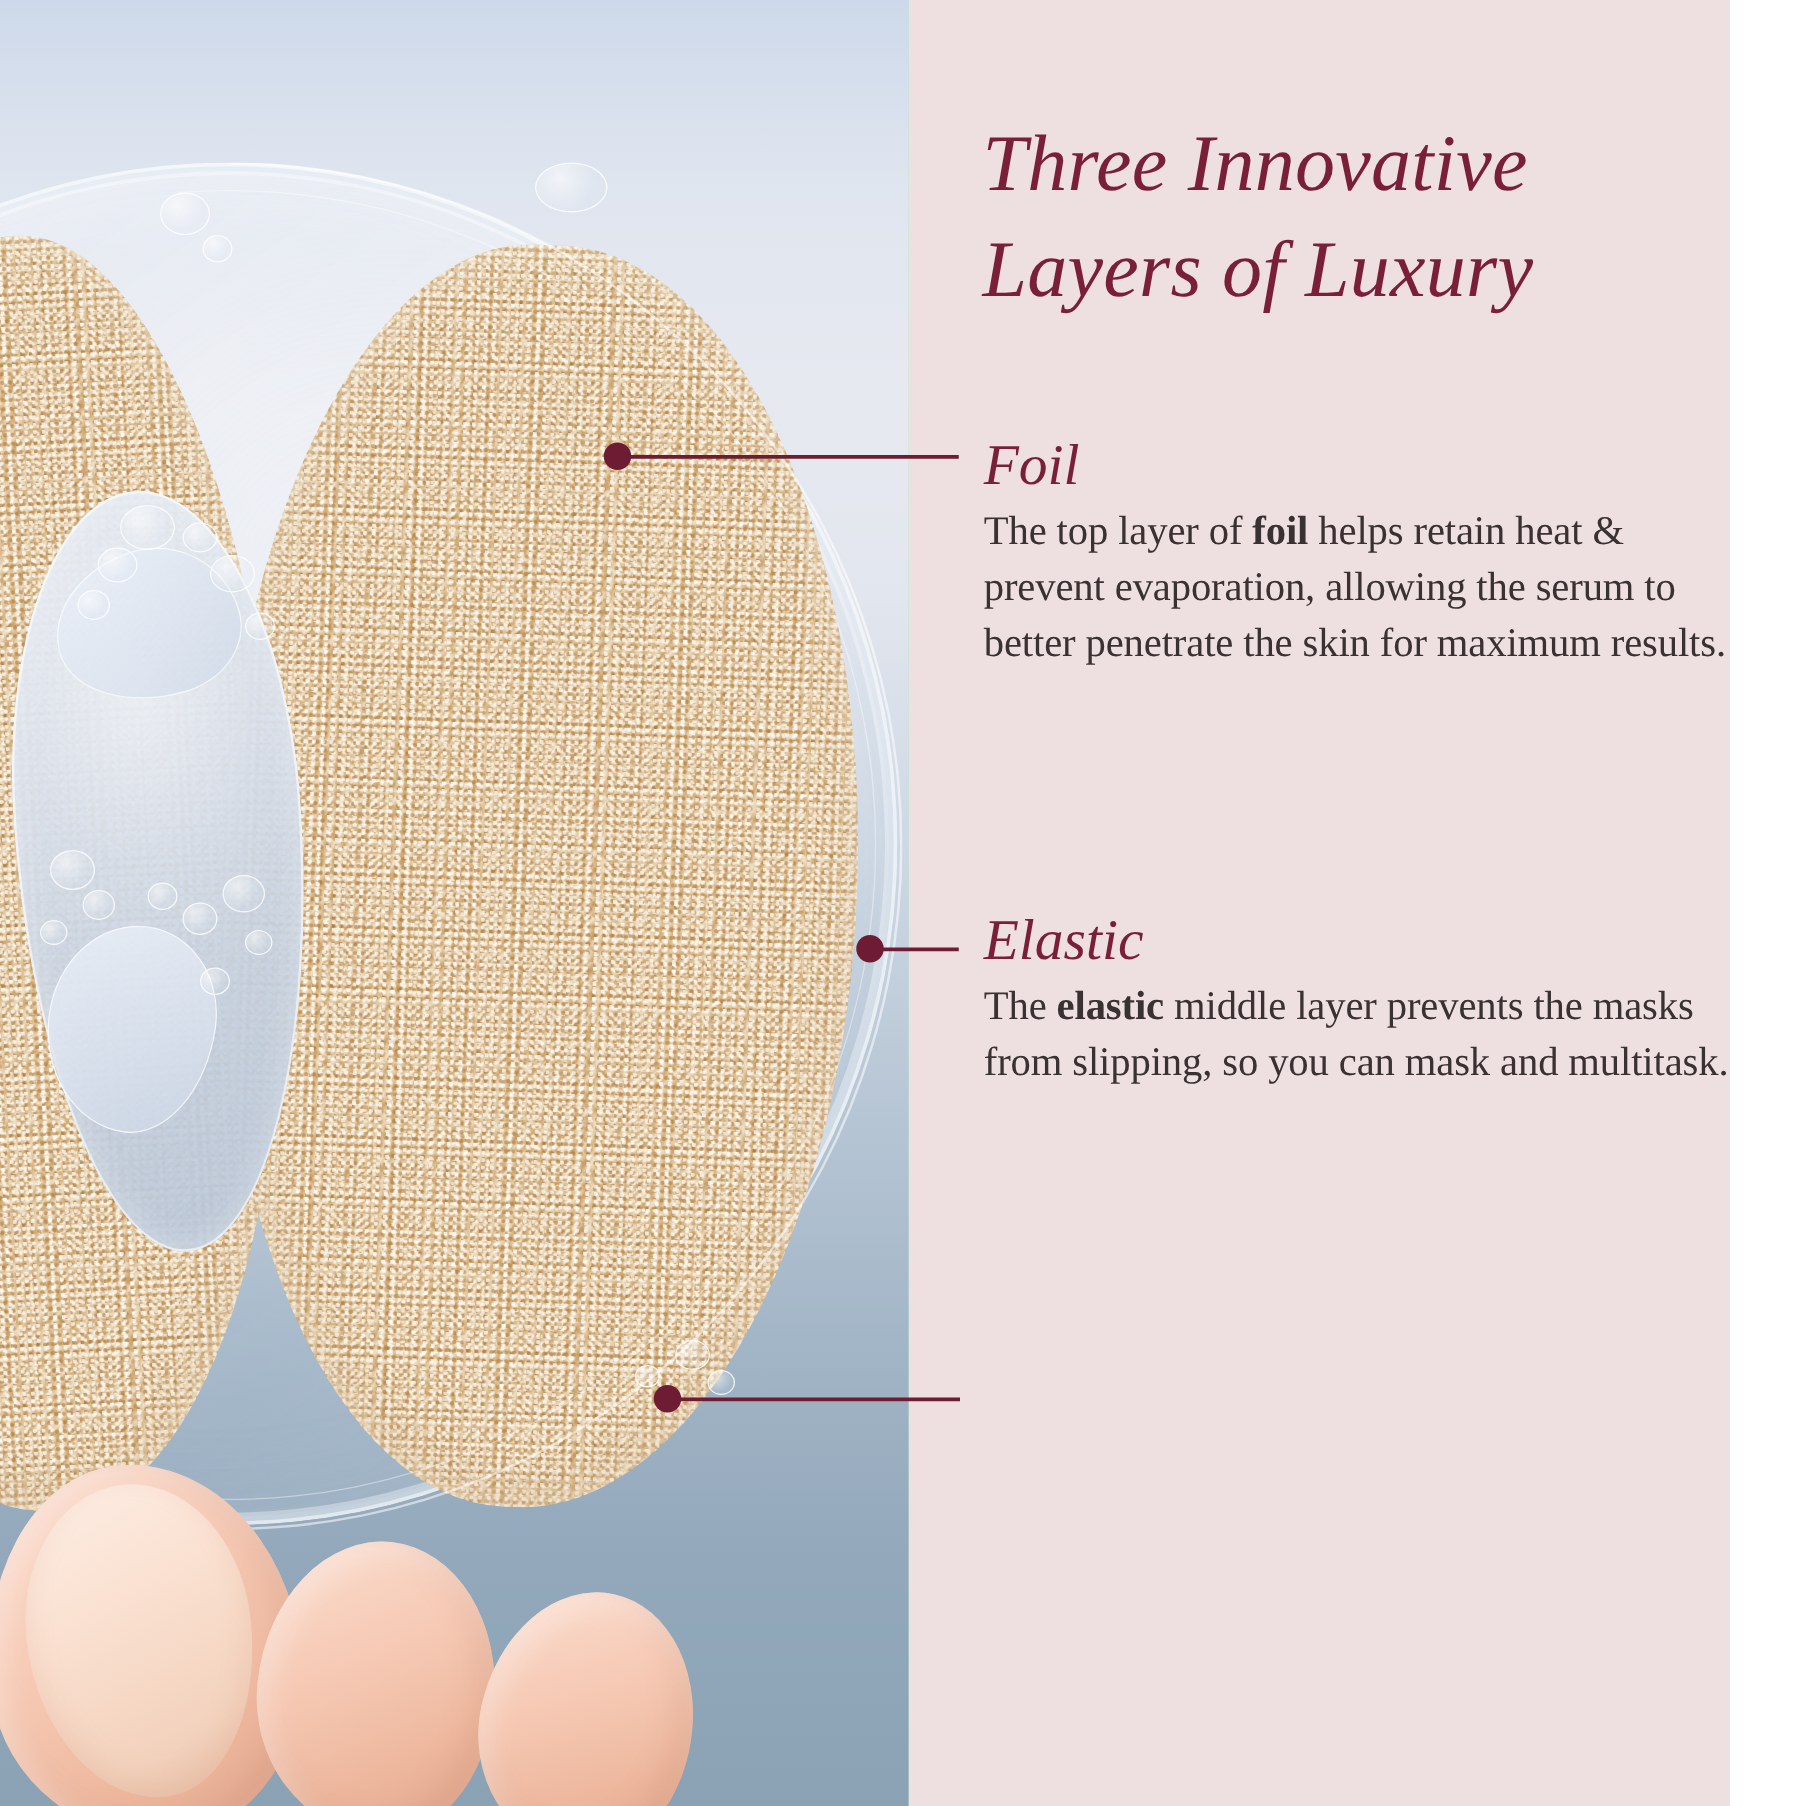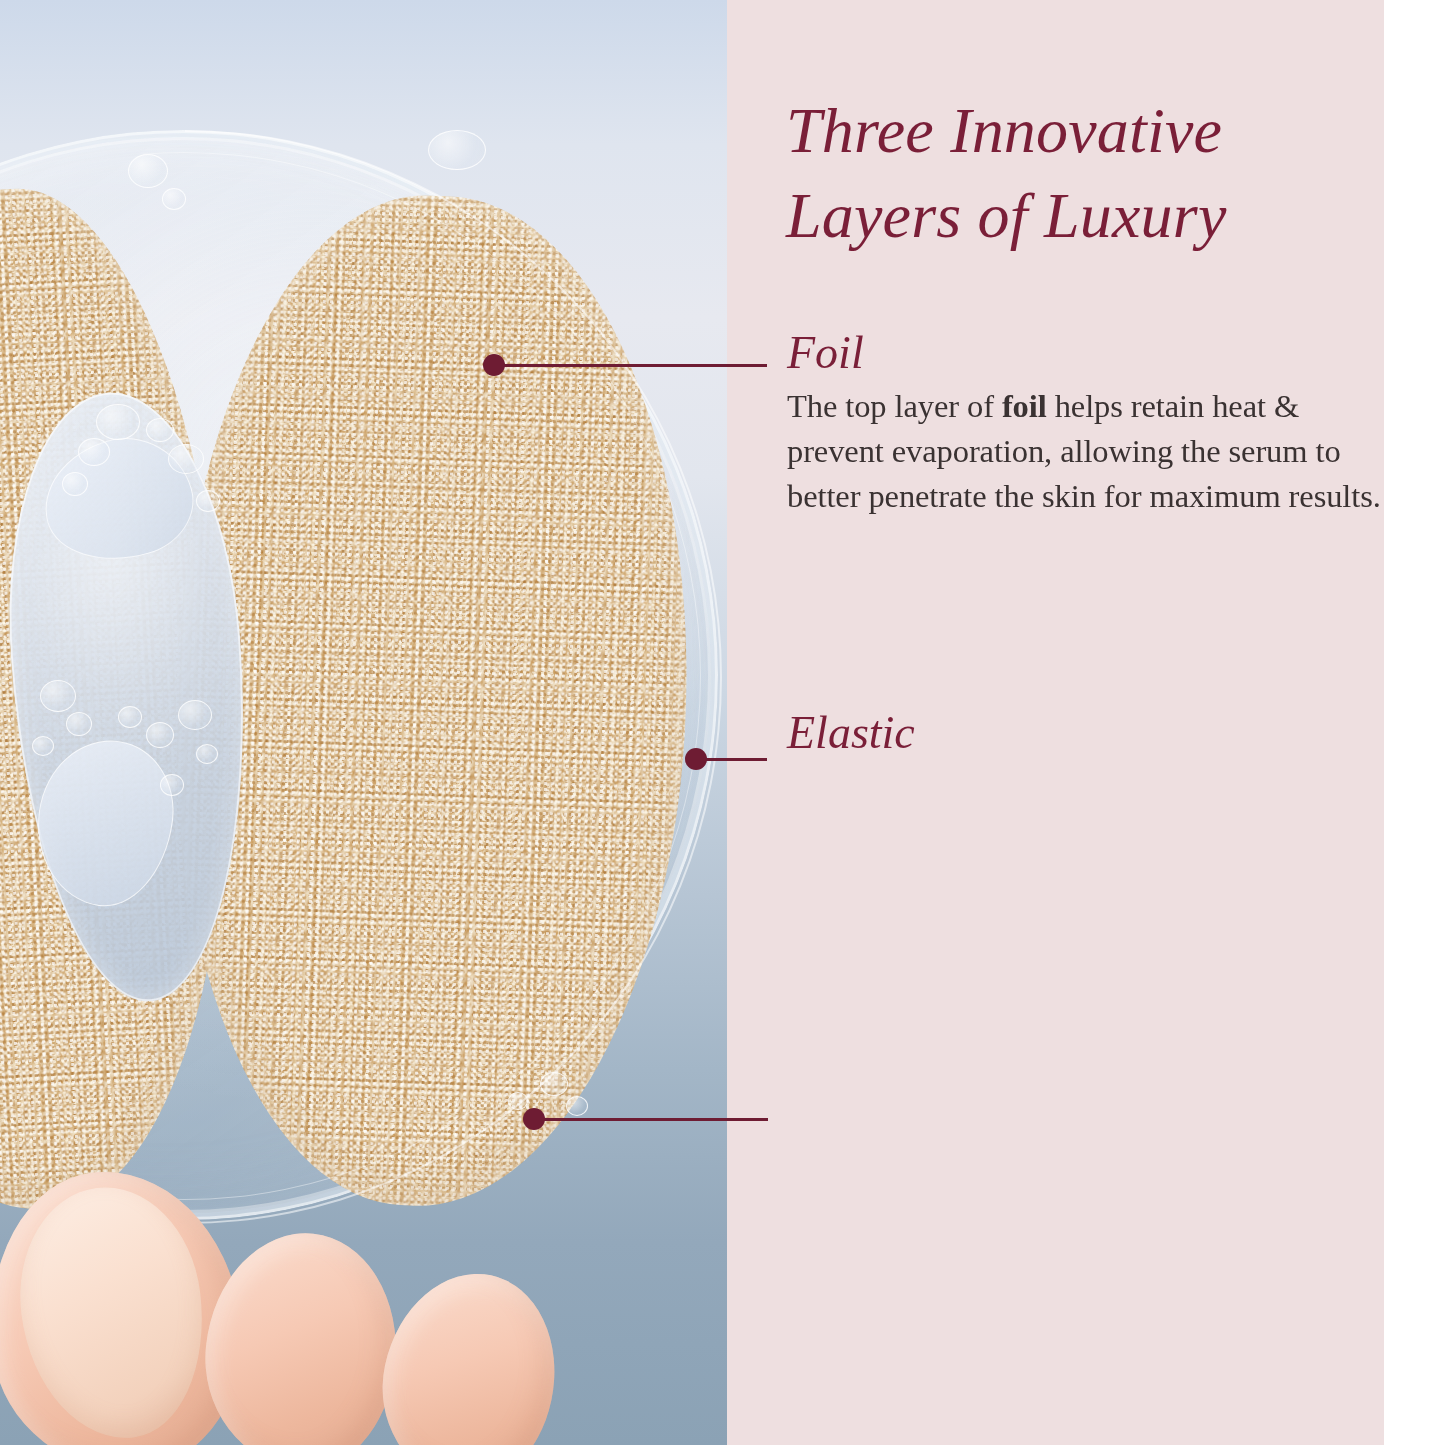--- a/index.html
+++ b/index.html
@@ -238,22 +238,22 @@
     line-height: 1.33;
     letter-spacing: 0.2px;
     color: #7A1F38;
   }
 
   .section {
     position: absolute;
     left: 60px;
     width: 600px;
   }
-  .section-1 { top: 328px; }
-  .section-2 { top: 708px; }
+  .section-1 { top: 347px; }
+  .section-2 { top: 727px; }
   .section-3 { top: 1092px; }
 
   .section-title {
     margin: 0 0 6px 0;
     font-family: "Liberation Serif", "DejaVu Serif", serif;
     font-style: italic;
     font-weight: 400;
     font-size: 46px;
     line-height: 1.08;
     color: #7A1F38;
@@ -349,19 +349,20 @@
 
     <h1 class="headline">Three Innovative Layers of Luxury</h1>
 
     <div class="section section-1">
       <h2 class="section-title">Foil</h2>
       <p class="section-body"><span>The top layer of </span><b>foil</b><span> helps retain heat &amp; prevent evaporation, allowing the serum to better penetrate the skin for maximum results.</span></p>
     </div>
 
     <div class="section section-2">
       <h2 class="section-title">Elastic</h2>
+      <p class="section-body"><span>The </span><b>elastic</b><span> middle layer prevents the masks from slipping, so you can mask and multitask.</span></p>
     </div>
 
     <div class="section section-3">
     </div>
 
   </div>
 </div>
 
 </body></html>

